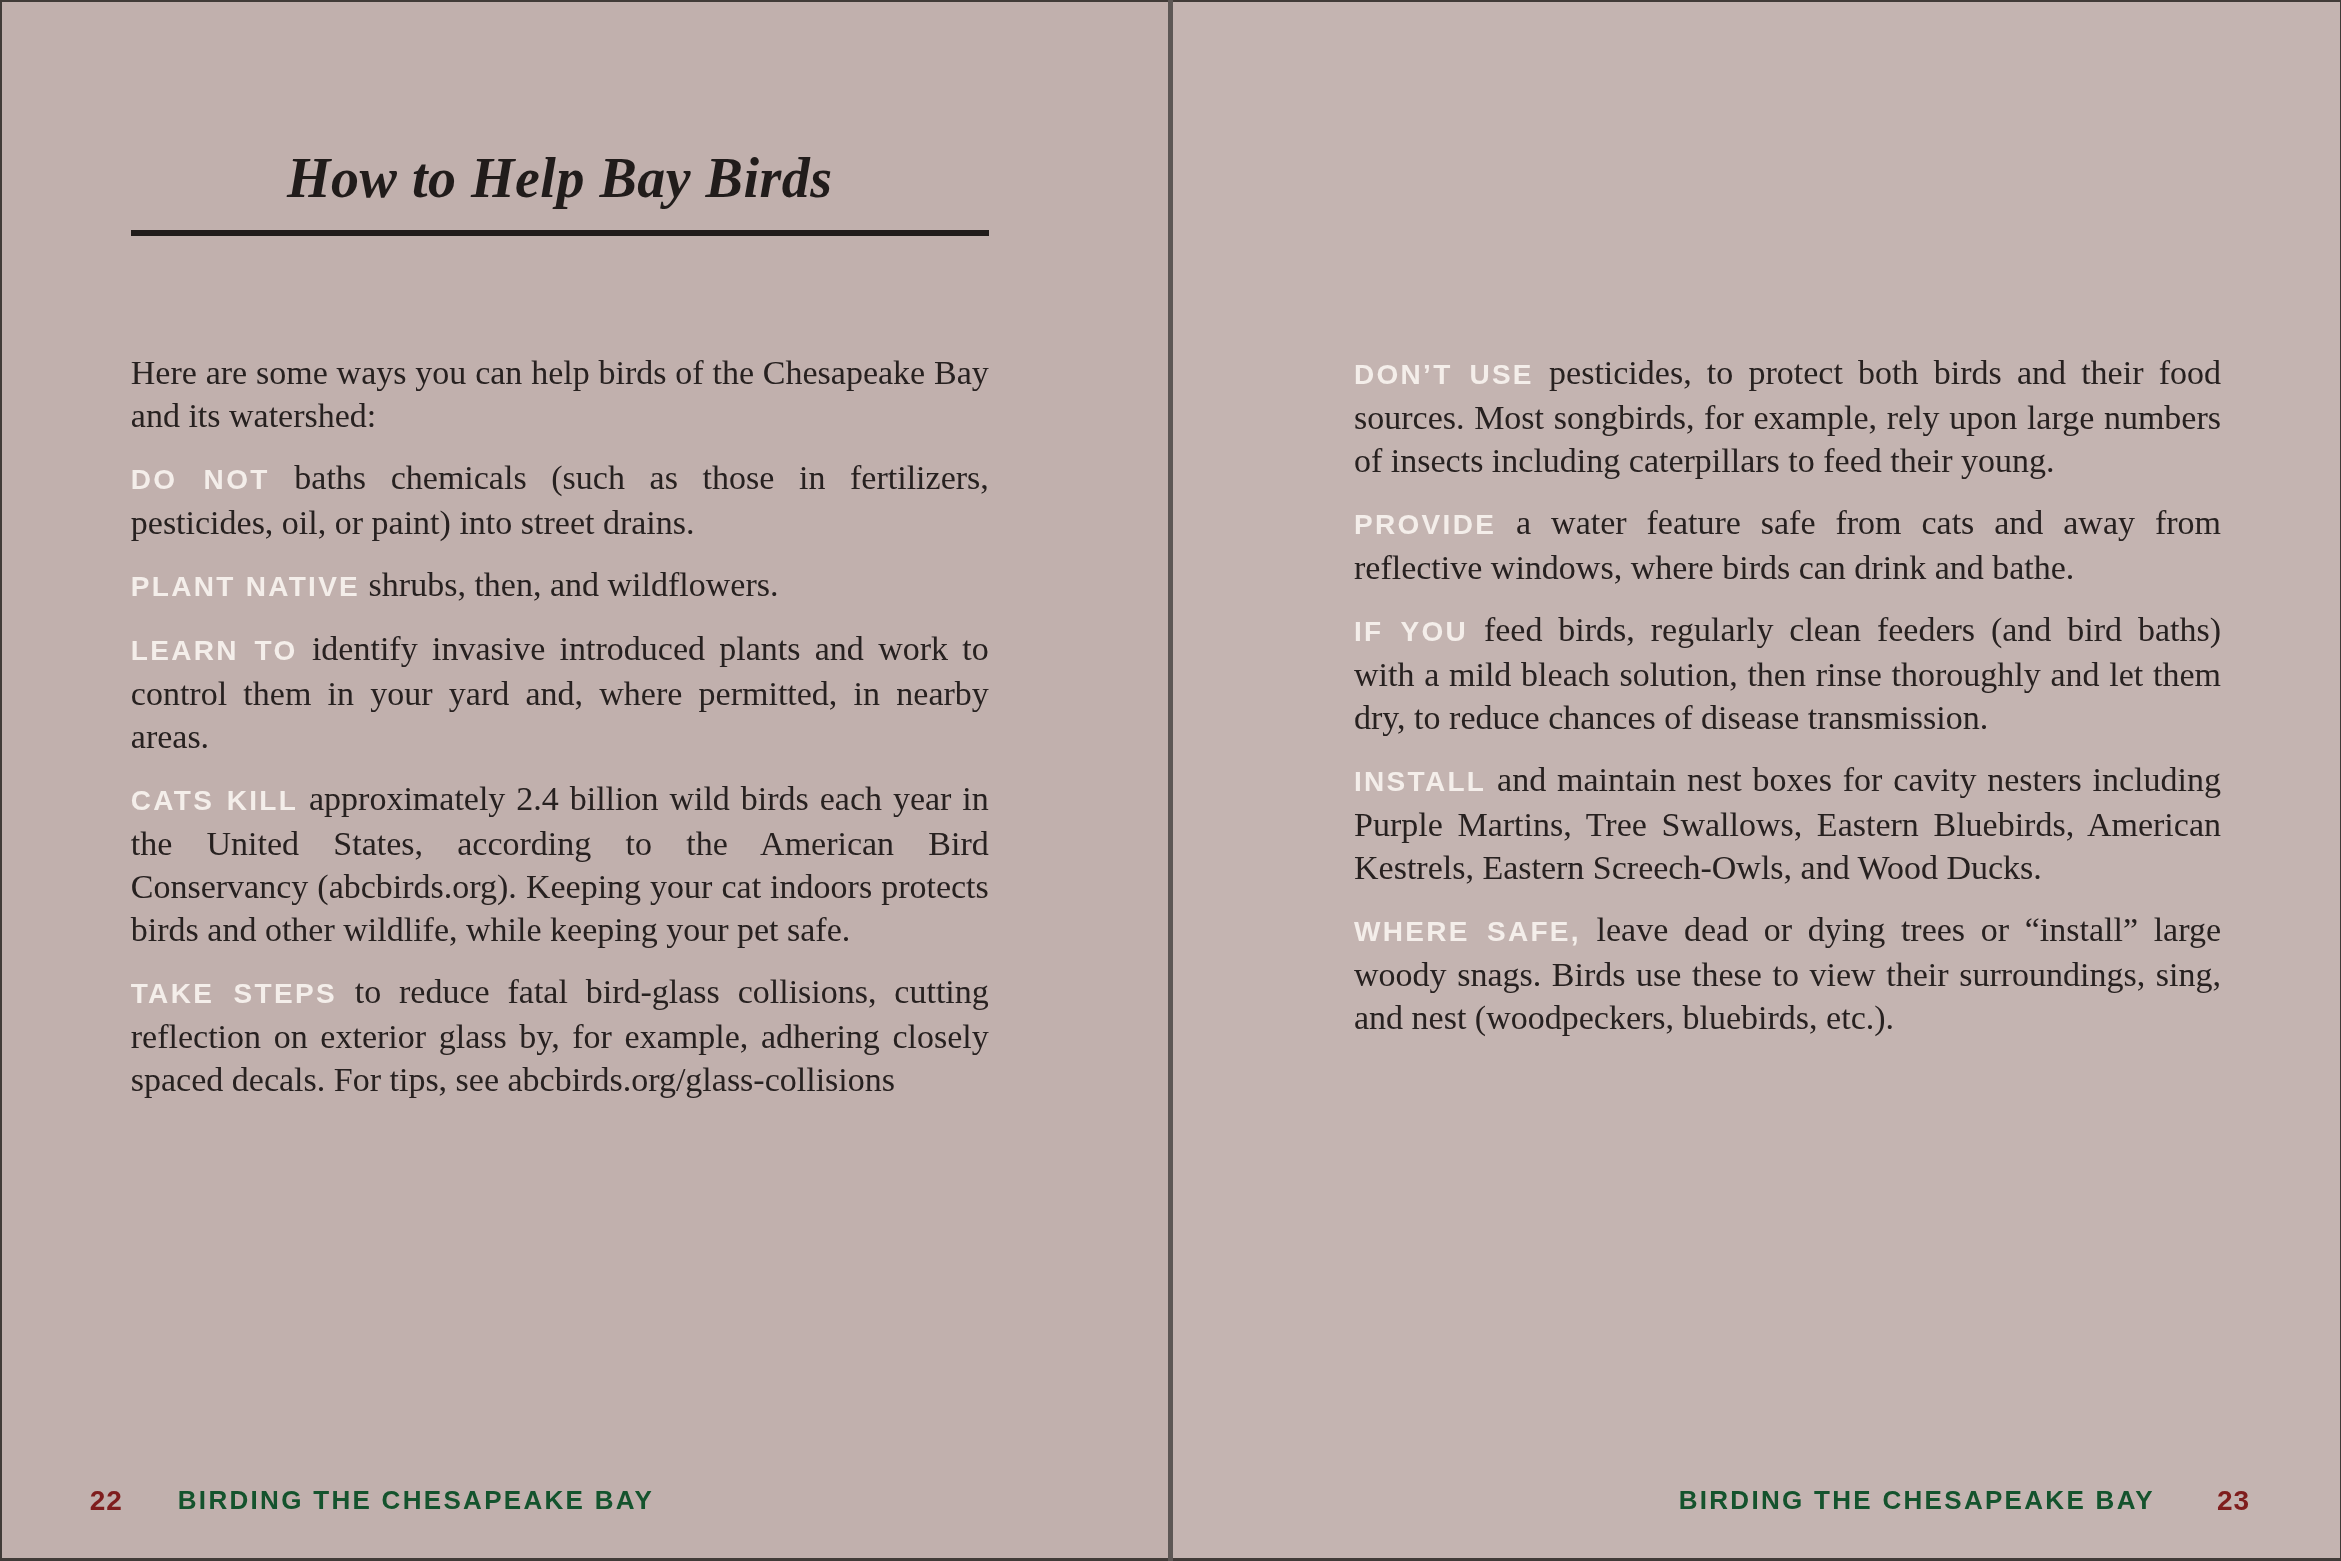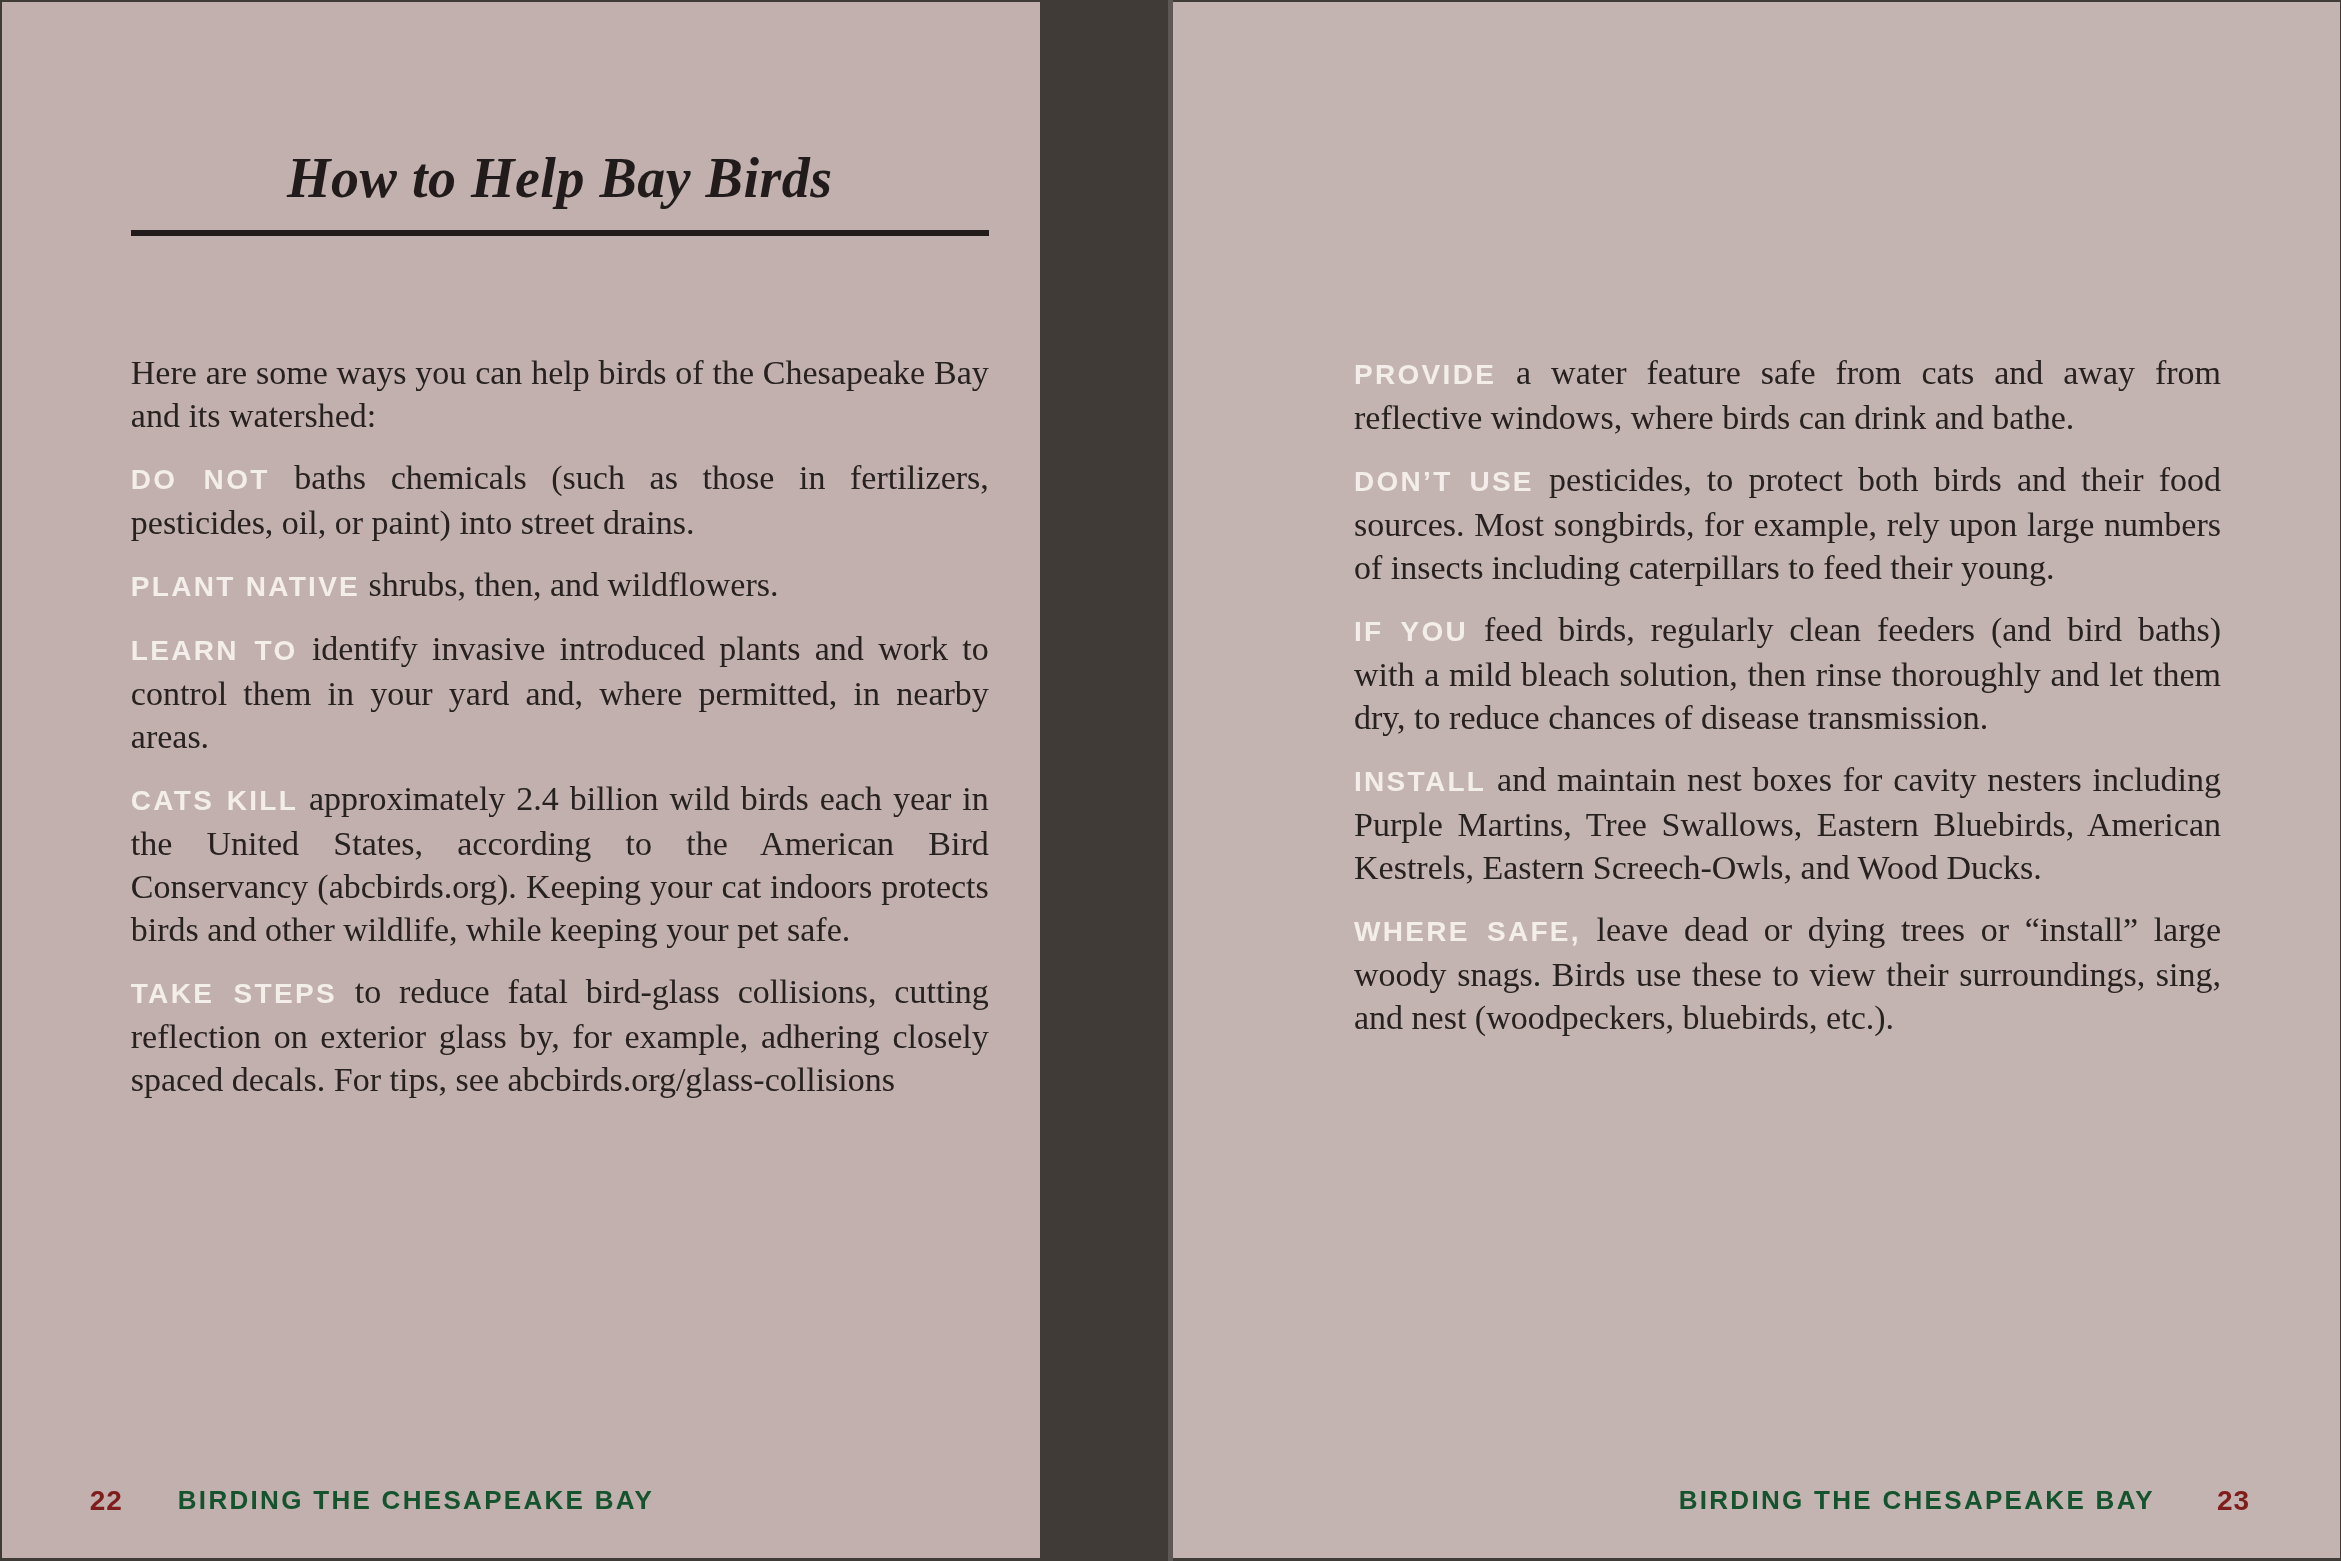--- a/index.html
+++ b/index.html
@@ -14,21 +14,21 @@
     background: #413b38;
     overflow: hidden;
   }
   .page {
     position: absolute;
     top: 1.8px;
     height: 1556px;
   }
   .page-left {
     left: 1.8px;
-    width: 1038px;
+    width: 1166px;
     background: #c1b0ad;
   }
   .gutter {
     position: absolute;
     top: 0;
     left: 1168px;
     width: 4.5px;
     height: 1561px;
     background: #5d5755;
   }
@@ -148,23 +148,23 @@
       <span class="page-num">22</span>
       <span class="running-head">BIRDING THE CHESAPEAKE BAY</span>
     </div>
   </div>
 
   <div class="gutter"></div>
 
   <div class="page page-right">
 
     <div class="col col-right">
+      <p><span class="lead">DON’T USE</span><span> pesticides, to protect both birds and their food sources. Most songbirds, for example, rely upon large numbers of insects including caterpillars to feed their young.</span></p>
+
       <p><span class="lead">PROVIDE</span><span> a water feature safe from cats and away from reflective windows, where birds can drink and bathe.</span></p>
-
-      <p><span class="lead">DON’T USE</span><span> pesticides, to protect both birds and their food sources. Most songbirds, for example, rely upon large numbers of insects including caterpillars to feed their young.</span></p>
 
       <p><span class="lead">IF YOU</span><span> feed birds, regularly clean feeders (and bird baths) with a mild bleach solution, then rinse thoroughly and let them dry, to reduce chances of disease transmission.</span></p>
 
       <p><span class="lead">INSTALL</span><span> and maintain nest boxes for cavity nesters including Purple Martins, Tree Swallows, Eastern Bluebirds, American Kestrels, Eastern Screech-Owls, and Wood Ducks.</span></p>
 
       <p><span class="lead">WHERE SAFE,</span><span> leave dead or dying trees or “install” large woody snags. Birds use these to view their surroundings, sing, and nest (woodpeckers, bluebirds, etc.).</span></p>
     </div>
 
     <div class="footer footer-right">
       <span class="running-head">BIRDING THE CHESAPEAKE BAY</span>

